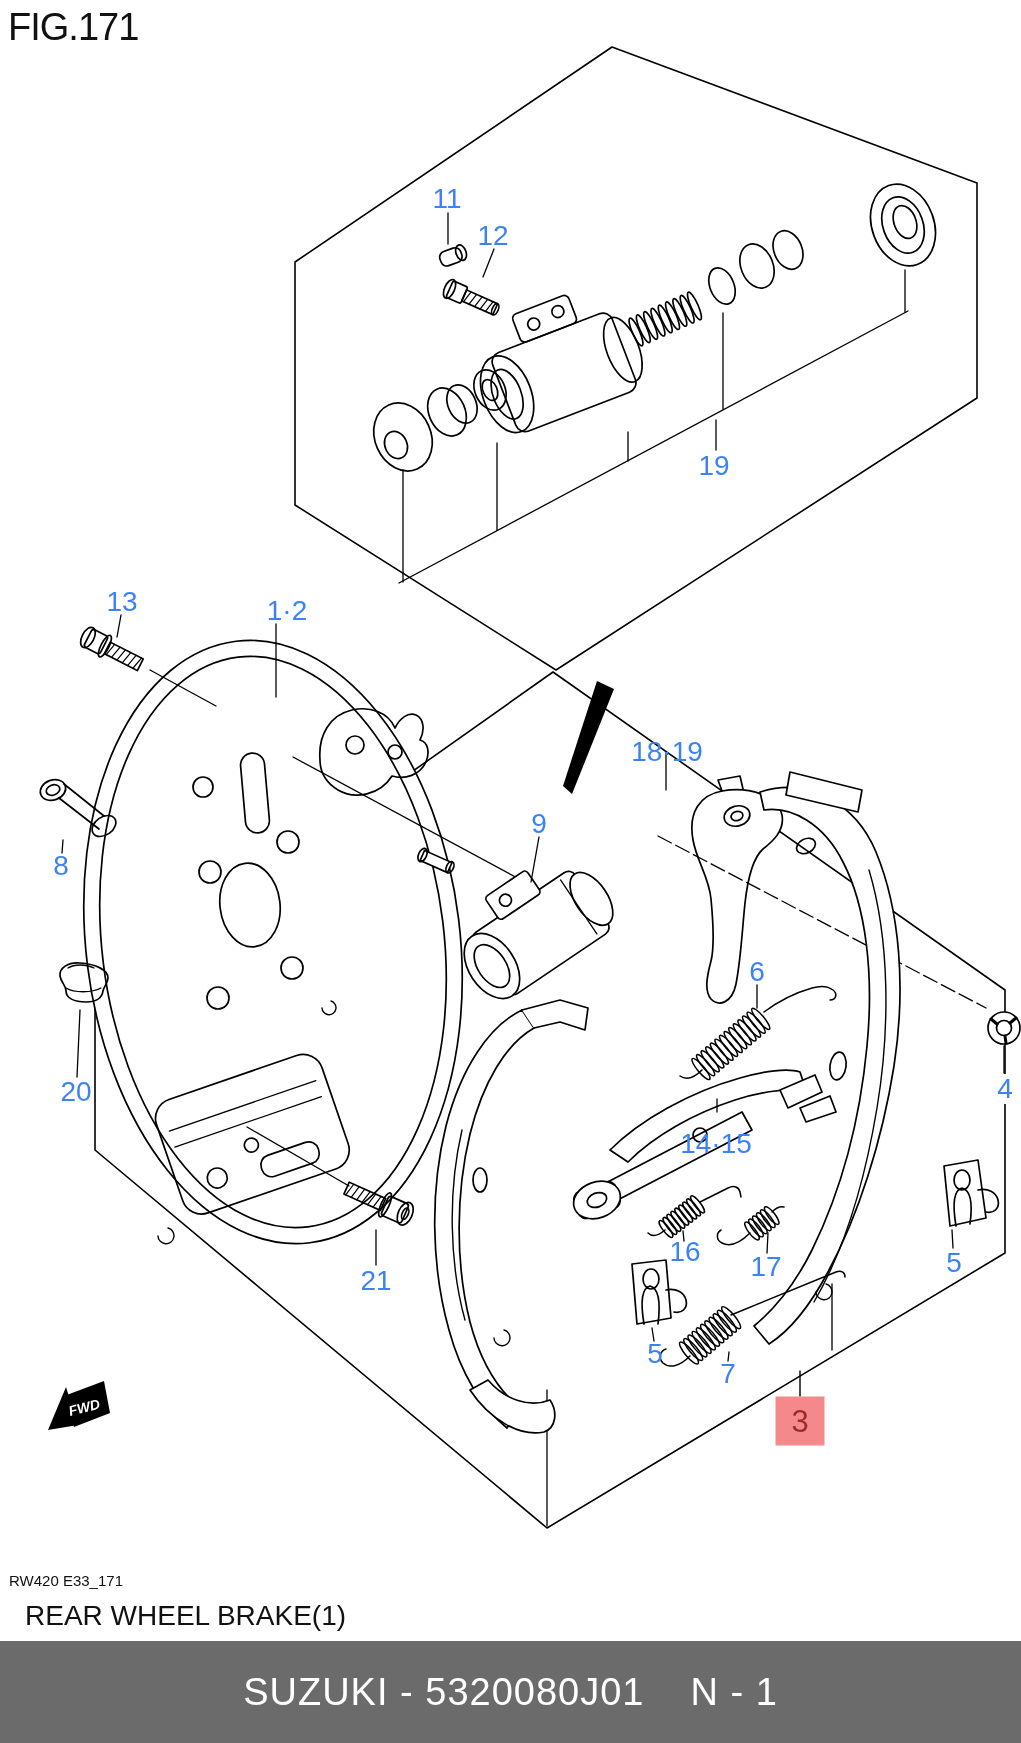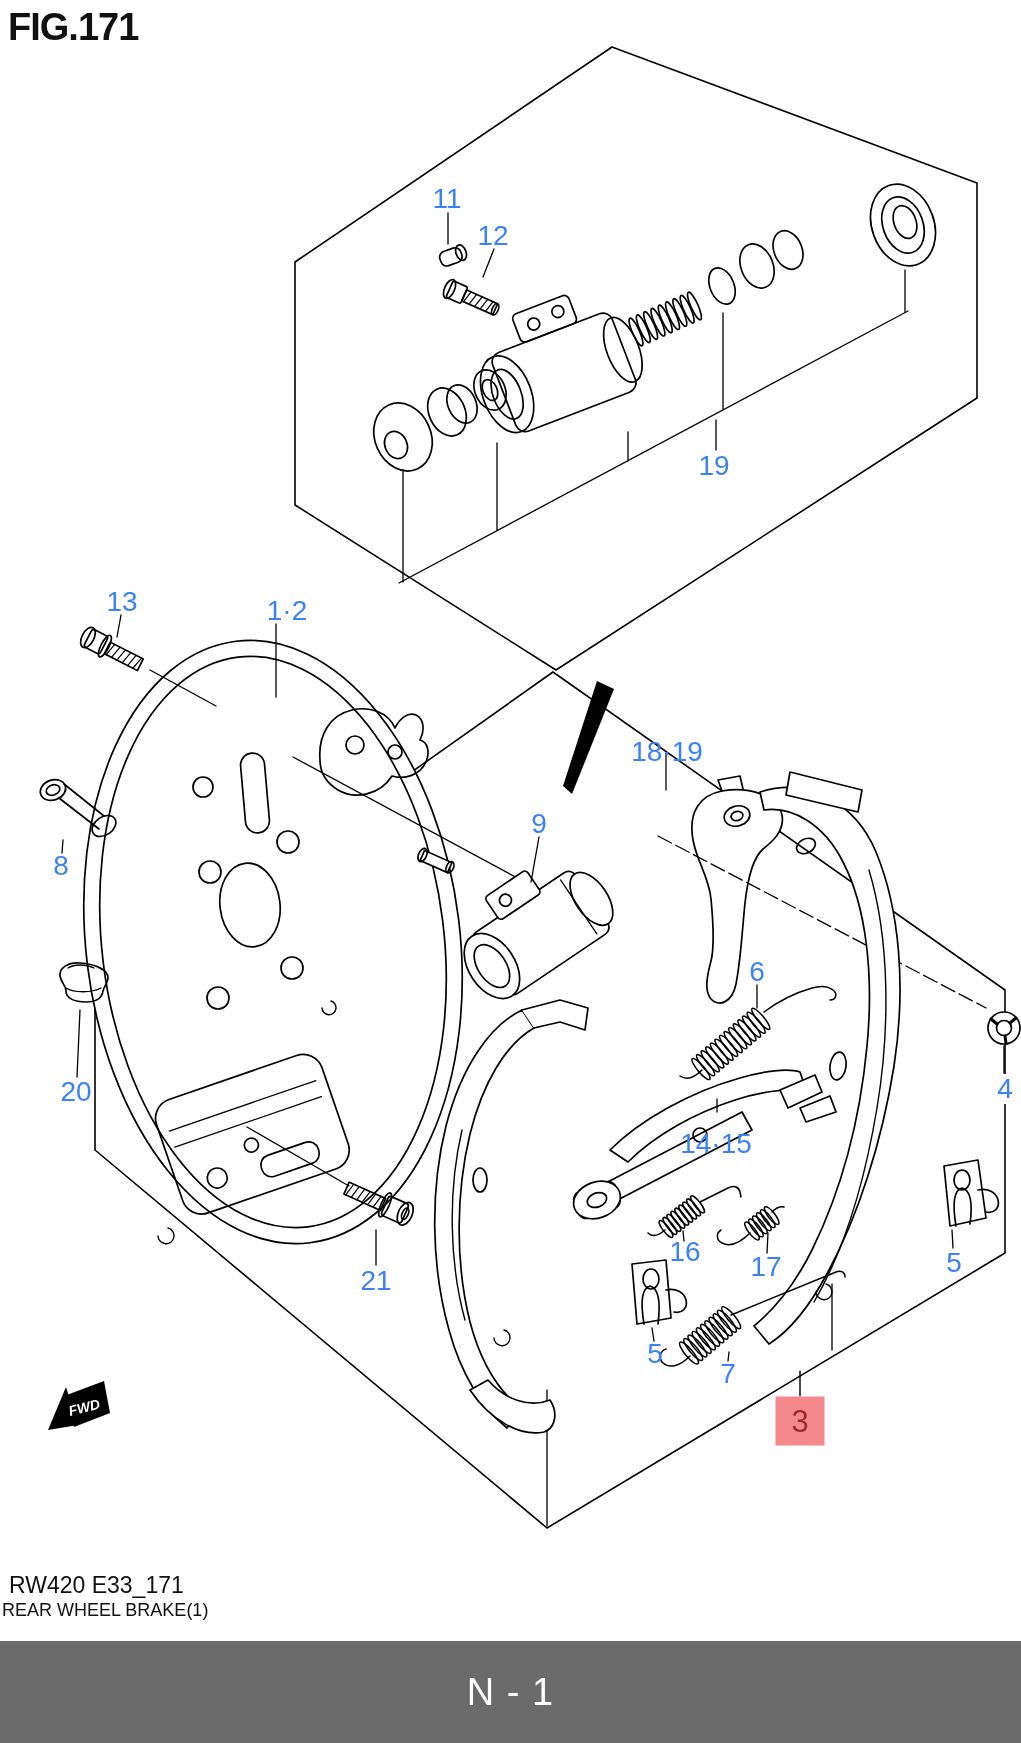--- a/index.html
+++ b/index.html
@@ -1,26 +1,26 @@
 <!DOCTYPE html>
 <html><head>
 <meta charset="utf-8">
 <style>
   html,body{margin:0;padding:0;background:#fff;}
   .stage{position:relative;width:1021px;height:1743px;background:#fff;overflow:hidden;
          font-family:"Liberation Sans", sans-serif;color:#111;}
   .art{position:absolute;left:0;top:0;}
-  .fig-title{position:absolute;left:8px;top:6px;font-size:38px;font-weight:bold;letter-spacing:-1px;}
+  .fig-title{position:absolute;left:8px;top:6px;font-size:38px;font-weight:normal;letter-spacing:-1px;}
   .plabel{position:absolute;transform:translate(-50%,-50%);font-size:28px;line-height:1;
           white-space:nowrap;color:#3b82f6;}
   .plabel.bgwhite{background:#fff;padding:1px 4px;}
   .plabel.hl{width:49px;height:49px;background:#f4898b;color:#9e2a2a;display:flex;
              align-items:center;justify-content:center;font-size:31px;transform:translate(-50%,-50%);}
-  .footer-code{position:absolute;left:9px;top:1572px;font-size:23px;}
-  .footer-caption{position:absolute;left:2px;top:1600px;font-size:18px;}
+  .footer-code{position:absolute;left:9px;top:1572px;font-size:15px;}
+  .footer-caption{position:absolute;left:25px;top:1600px;font-size:28px;}
   .titlebar{position:absolute;left:0;top:1641px;width:1021px;height:102px;background:#6b6b6b;
             display:flex;align-items:center;justify-content:center;gap:46px;
             color:#fff;font-size:38px;letter-spacing:1px;}
   svg{display:block;}
 </style>
 </head>
 <body>
 
 <div class="stage">
 
@@ -328,16 +328,17 @@
 <div class="plabel" style="left:493px;top:236px">12</div>
 <div class="plabel" style="left:122px;top:602px">13</div>
 <div class="plabel" style="left:716px;top:1144px">14·15</div>
 <div class="plabel" style="left:685px;top:1252px">16</div>
 <div class="plabel" style="left:766px;top:1267px">17</div>
 <div class="plabel" style="left:667px;top:752px">18·19</div>
 <div class="plabel" style="left:76px;top:1092px">20</div>
 <div class="plabel" style="left:376px;top:1281px">21</div>
 
 <div class="titlebar">
+  <span>SUZUKI - 5320080J01</span>
   <span>N - 1</span>
 </div>
 
 </div>
 
 </body></html>

